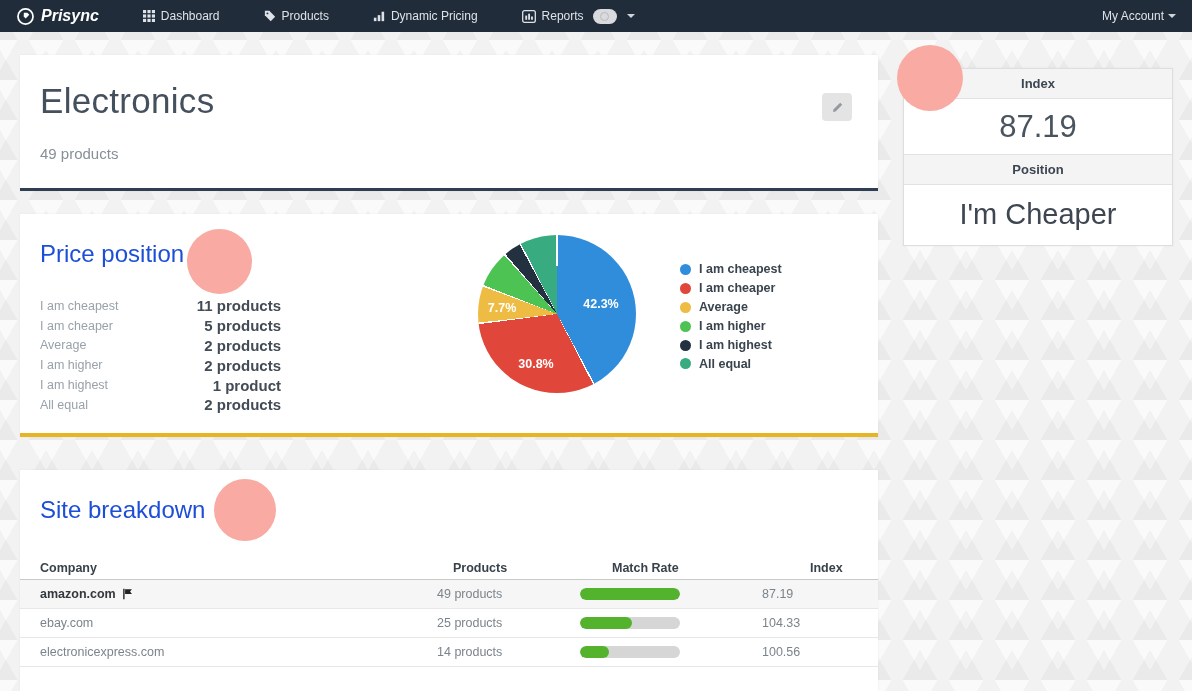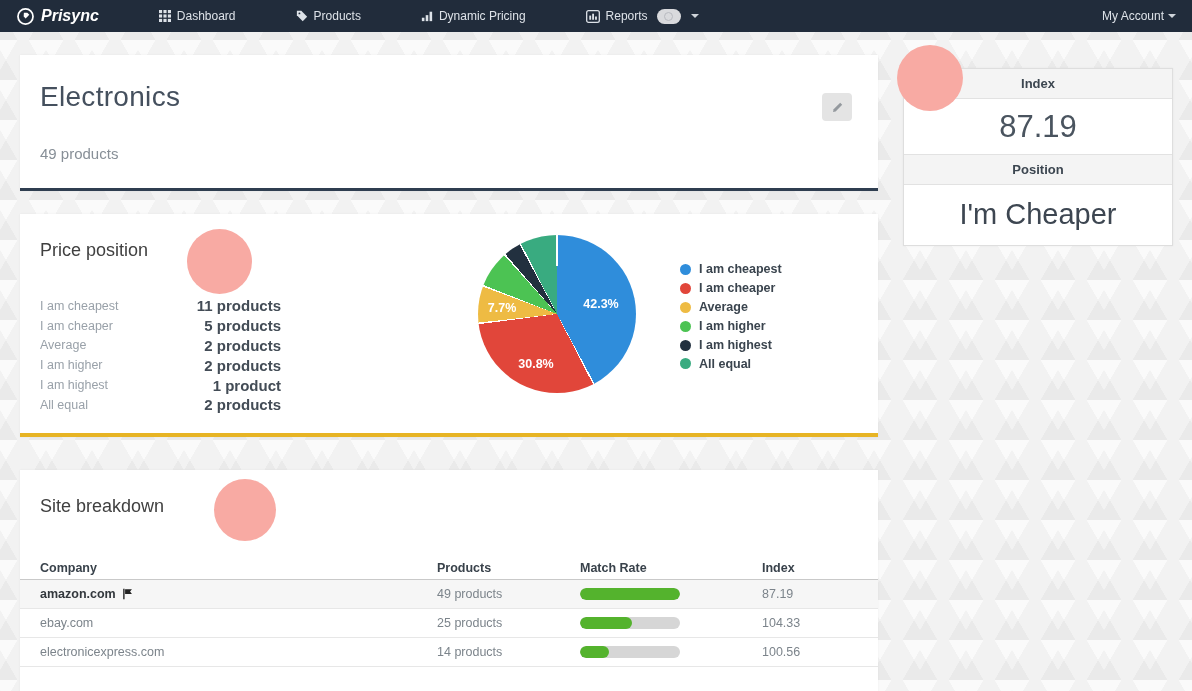--- a/index.html
+++ b/index.html
@@ -15,39 +15,39 @@
       linear-gradient(-60deg, transparent 74.5%, rgba(255,255,255,0.65) 75%);
     background-size:46px 40px;
   }
 
   
   .navbar { position:absolute; top:0; left:0; right:0; height:30px; background:#212c3b;
             display:flex; align-items:center; padding:16px 16px; z-index:20; }
   .brand { display:flex; align-items:center; gap:6px; color:#ffffff; font-style:italic;
            font-weight:bold; font-size:16px; cursor:pointer; }
   .nav-item { display:flex; align-items:center; gap:6px; color:#dde2e8; font-size:12px;
-              margin-left:60px; cursor:pointer; white-space:nowrap; }
+              margin-left:44px; cursor:pointer; white-space:nowrap; }
   .nav-item:first-of-type { margin-left:54px; }
   .badge-pill { width:24px; height:15px; background:#d9dadd; border-radius:8px; margin-left:3px;
                 display:flex; align-items:center; justify-content:center; }
   .badge-inner { width:9px; height:9px; border:1px solid #b8bac0; border-radius:50%; }
   .caret { width:0; height:0; border-left:4px solid transparent; border-right:4px solid transparent;
            border-top:4px solid #cfd4da; margin-left:4px; }
   .account { margin-left:auto; display:flex; align-items:center; color:#dde2e8; font-size:12px; cursor:pointer; }
 
   
   .card { position:absolute; background:#ffffff; box-shadow:0 0 2px rgba(0,0,0,0.06); }
   #header-card { left:20px; top:55px; width:858px; height:136px; border-bottom:3px solid #2f3e50; }
-  #page-title { position:absolute; left:20px; top:26px; font-size:28px; color:#45505e; letter-spacing:0.3px; }
+  #page-title { position:absolute; left:20px; top:26px; font-size:35px; color:#45505e; letter-spacing:0.3px; }
   #page-subtitle { position:absolute; left:20px; top:90px; font-size:15px; color:#878f97; }
   #edit-btn { position:absolute; right:26px; top:38px; width:30px; height:28px; background:#e4e4e4;
               border-radius:4px; display:flex; align-items:center; justify-content:center; cursor:pointer; }
 
   #pp-card { left:20px; top:214px; width:858px; height:223px; border-bottom:4px solid #e7b424; }
-  .section-title { position:absolute; left:20px; top:26px; font-size:18px; color:#404040; font-weight:normal; }
+  .section-title { position:absolute; left:20px; top:26px; font-size:24px; color:#1d4ed8; font-weight:normal; }
   #pp-stats { position:absolute; left:20px; top:82px; width:241px; }
   .stat { display:flex; justify-content:space-between; align-items:center; height:19.8px; }
   .stat-label { font-size:12.5px; color:#99a1a9; }
   .stat-value { font-size:15px; font-weight:bold; color:#434c56; }
 
   #pie { position:absolute; left:458px; top:21px; width:158px; height:158px; border-radius:50%; }
   .pie-label { position:absolute; color:#ffffff; font-size:12.5px; font-weight:bold; text-align:center; }
   #pie-label-0 { left:95px; top:62px; width:56px; }
   #pie-label-1 { left:30px; top:122px; width:56px; }
   #pie-label-2 { left:0px;  top:66px; width:48px; }
@@ -62,21 +62,21 @@
   .sum-header { background:#f4f4f4; text-align:center; font-size:13px; font-weight:bold; color:#3c4650;
                 padding:7px 0; border-bottom:1px solid #e2e2e2; }
   .sum-value { text-align:center; background:#ffffff; border-bottom:1px solid #e2e2e2; }
   #index-value { font-size:31px; color:#4a545f; padding:10px 0 9px; }
   #position-value { font-size:29px; color:#3d4651; padding:13px 0 14px; border-bottom:none; }
 
   
   #sb-card { left:20px; top:470px; width:858px; height:234px; }
   #sb-table { position:absolute; left:0; top:86px; right:0; }
   .trow { display:grid; grid-template-columns:397px 143px 182px 1fr; padding:0 20px; align-items:center; }
-  .thead { height:24px; font-weight:bold; font-size:12.5px; color:#39424b; border-bottom:1px solid #c9c9c9; }
+  .thead { height:24px; font-weight:bold; font-size:12.5px; color:#39424b; border-bottom:1px solid #c9c9c9;gap:16px; }
   .tr { height:29px; font-size:12.5px; color:#7c848b; border-bottom:1px solid #e7e7e7; cursor:default; }
   .tr.odd { background:#f6f6f6; }
   .company-cell { display:flex; align-items:center; gap:6px; }
   .company-main { font-weight:bold; color:#33383d; }
   .bar { width:100px; height:12px; background:#d6d6d6; border-radius:6px; overflow:hidden; }
   .bar-fill { height:100%; background:#54b32d; border-radius:6px; }
 
   
   .pink-circle { position:absolute; border-radius:50%; background:#f8aaa3; z-index:15; }
   #circle-1 { left:897px; top:45px;  width:66px; height:66px; }

